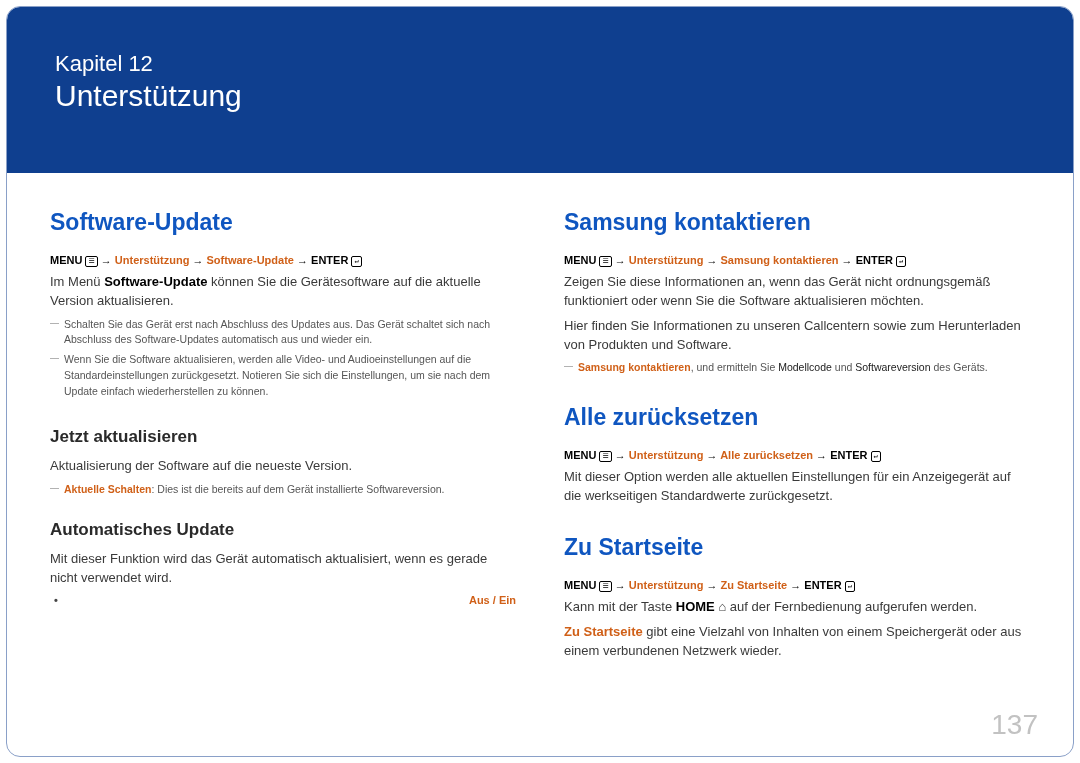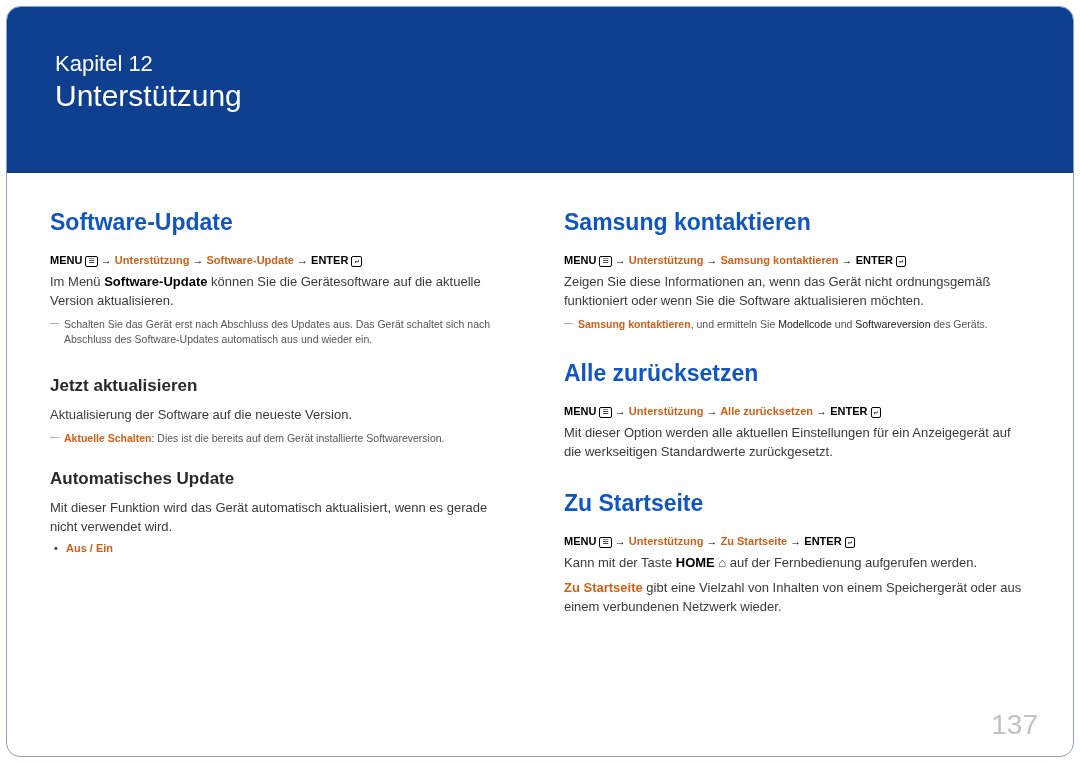--- a/index.html
+++ b/index.html
@@ -77,20 +77,21 @@
     font-size: 9px;
   }
   .note-list .hl { color: #d06018; font-weight: bold; }
   .note-list .bold { font-weight: normal; color: #222; }
   .bullet-list { list-style: none; padding-left: 16px; }
   .bullet-list li {
     position: relative;
     font-size: 11px;
     color: #d06018;
     font-weight: bold;
+    text-align: right;
   }
   .bullet-list li::before {
     content: "•";
     position: absolute;
     left: -12px;
     color: #444;
   }
   .icon-box {
     display: inline-block;
     border: 1px solid #000;
@@ -133,20 +134,21 @@
         <span> → </span><span class="hl">Unterstützung</span>
         <span> → </span><span class="hl">Software-Update</span>
         <span> → </span><span>ENTER</span>
         <span class="icon-box">↵</span>
       </div>
       <div class="body-text">
         <span>Im Menü </span><span class="bold">Software-Update</span><span> können Sie die Gerätesoftware auf die aktuelle Version aktualisieren.</span>
       </div>
       <ul class="note-list">
         <li>Schalten Sie das Gerät erst nach Abschluss des Updates aus. Das Gerät schaltet sich nach Abschluss des Software-Updates automatisch aus und wieder ein.</li>
+        <li>Wenn Sie die Software aktualisieren, werden alle Video- und Audioeinstellungen auf die Standardeinstellungen zurückgesetzt. Notieren Sie sich die Einstellungen, um sie nach dem Update einfach wiederherstellen zu können.</li>
       </ul>
     </div>
 
     <h3 class="subsection">Jetzt aktualisieren</h3>
     <div class="body-text">Aktualisierung der Software auf die neueste Version.</div>
     <ul class="note-list">
       <li><span class="hl">Aktuelle Schalten</span><span>: Dies ist die bereits auf dem Gerät installierte Softwareversion.</span></li>
     </ul>
 
     <h3 class="subsection">Automatisches Update</h3>
@@ -163,20 +165,21 @@
       <h2 class="section">Samsung kontaktieren</h2>
       <div class="nav-path">
         <span>MENU</span>
         <span class="icon-box">☰</span>
         <span> → </span><span class="hl">Unterstützung</span>
         <span> → </span><span class="hl">Samsung kontaktieren</span>
         <span> → </span><span>ENTER</span>
         <span class="icon-box">↵</span>
       </div>
       <div class="body-text">Zeigen Sie diese Informationen an, wenn das Gerät nicht ordnungsgemäß funktioniert oder wenn Sie die Software aktualisieren möchten.</div>
+      <div class="body-text">Hier finden Sie Informationen zu unseren Callcentern sowie zum Herunterladen von Produkten und Software.</div>
       <ul class="note-list">
         <li><span class="hl">Samsung kontaktieren</span><span>, und ermitteln Sie </span><span class="bold">Modellcode</span><span> und </span><span class="bold">Softwareversion</span><span> des Geräts.</span></li>
       </ul>
     </div>
 
     <div class="sec-block">
       <h2 class="section">Alle zurücksetzen</h2>
       <div class="nav-path">
         <span>MENU</span>
         <span class="icon-box">☰</span>

